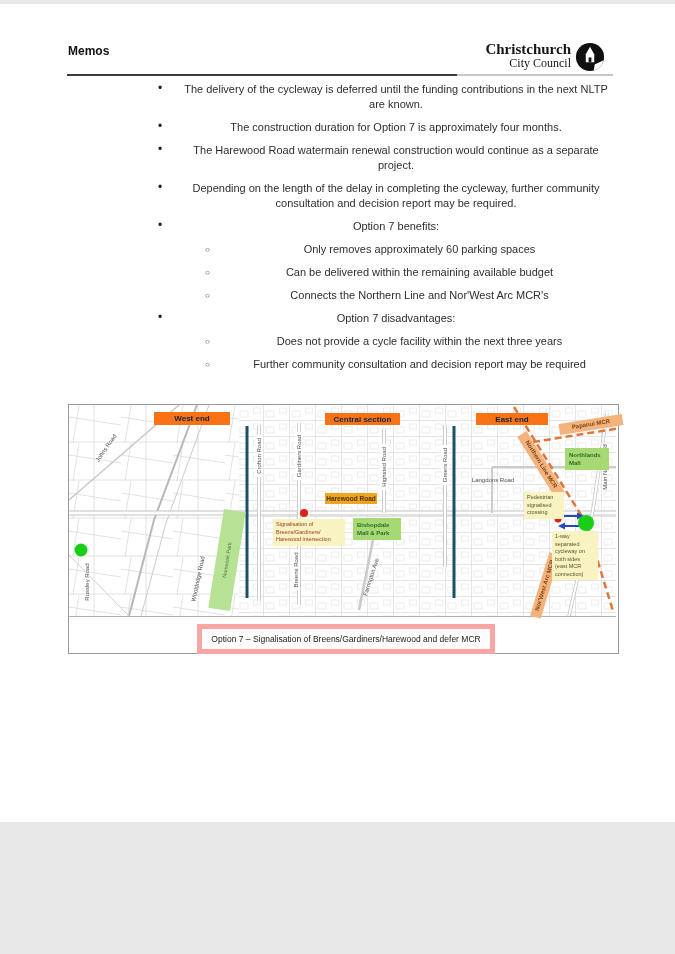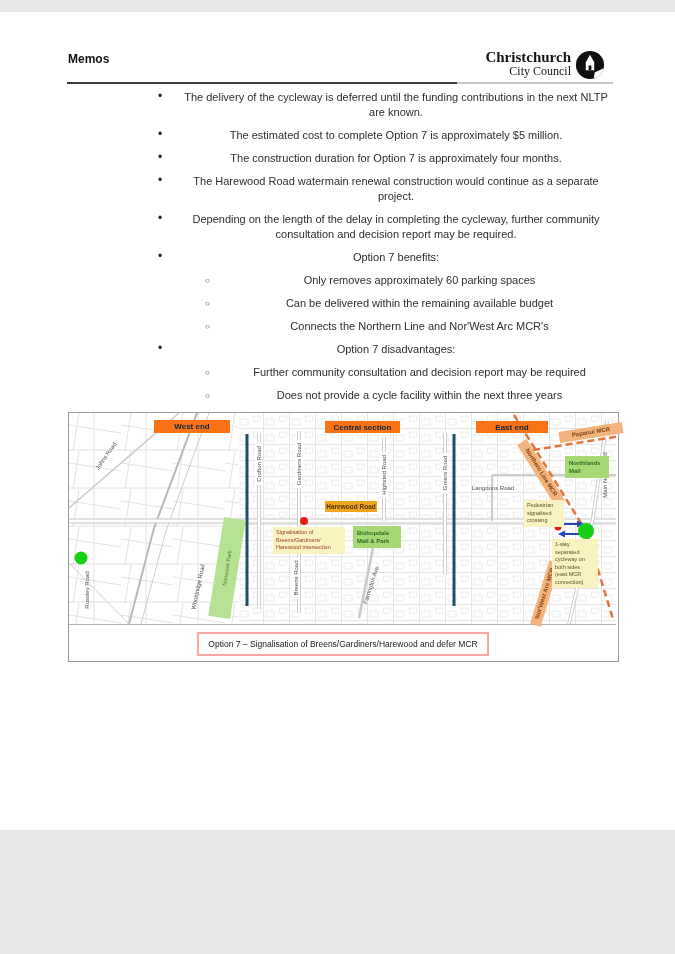--- a/index.html
+++ b/index.html
@@ -1,16 +1,16 @@
 <!DOCTYPE html>
 <html><head>
 <meta charset="utf-8">
 <style>
   html,body{margin:0;padding:0;background:#e8e8e8;}
-  .page{position:relative;width:675px;height:818px;margin:12px auto;background:#ffffff;
+  .page{position:relative;width:675px;height:818px;margin:4px auto;background:#ffffff;
         font-family:"Liberation Sans",sans-serif;color:#2e2e2e;overflow:hidden;}
 
   
   .memos{position:absolute;left:68px;top:40px;font-size:12px;font-weight:bold;color:#111;}
   .logo-wrap{position:absolute;left:460px;top:38px;width:145px;display:flex;align-items:flex-start;justify-content:flex-end;gap:4px;}
   .logo-text{text-align:right;font-family:"Liberation Serif",serif;color:#151515;}
   .logo-l1{font-size:15px;font-weight:bold;line-height:15px;}
   .logo-l2{font-size:12px;line-height:12px;text-align:right;}
   .rule-dark{position:absolute;left:67px;top:70px;width:390px;height:2px;background:#3b3b3b;}
   .rule-light{position:absolute;left:457px;top:70px;width:156px;height:2px;background:#c7c7c7;}
@@ -34,21 +34,21 @@
   .mcr{position:absolute;white-space:pre-line;background:#f4b27c;color:#7c4514;font-weight:bold;
        font-size:6px;text-align:center;transform-origin:center;padding:2px 4px;line-height:7px;}
   .note{position:absolute;background:#f8f3c0;white-space:pre-line;font-size:5.5px;line-height:7.5px;
         padding:2px 3px;color:#5c5130;}
   .note.red{color:#9e392b;}
   .place{position:absolute;background:#a6d973;color:#2f6b28;font-size:6px;line-height:8px;
          white-space:pre-line;padding:3px 4px;font-weight:bold;}
   .nunweek{position:absolute;left:147px;top:105px;width:22px;height:100px;background:#b7e193;
            transform:rotate(9deg);display:flex;align-items:center;justify-content:center;}
   .nunweek span{transform:rotate(-90deg);white-space:nowrap;font-size:5.5px;color:#4f7d3c;}
-  .caption{position:absolute;left:128px;top:219px;width:288px;height:20px;border:2px solid #fca5a5;
+  .caption{position:absolute;left:128px;top:219px;width:288px;height:20px;border:5px solid #fca5a5;
            background:#fdfdfd;display:flex;align-items:center;justify-content:center;
            font-size:8.5px;color:#222;}
 
   
   .foot-rule{position:absolute;left:65px;top:899px;width:548px;height:2px;background:#3b3b3b;}
   .page-num{position:absolute;left:480px;top:904px;width:133px;text-align:right;font-size:10.5px;color:#222;}
 </style>
 </head>
 <body>
 
@@ -65,31 +65,30 @@
       <path d="M16 5 L11.5 13 L11.5 21.5 L20.5 21.5 L20.5 13 Z" fill="#ffffff"></path>
       <path d="M14.5 21.5 L17.5 21.5 L17.5 16.5 L14.5 16.5 Z" fill="#101010"></path>
       <path d="M21 24 L30.5 19.5 A15 15 0 0 1 20 30.5 Z" fill="#ffffff"></path>
     </svg>
   </div>
   <div class="rule-dark"></div>
   <div class="rule-light"></div>
 
   <ul class="blist">
     <li class="l1"><span>The delivery of the cycleway is deferred until the funding contributions in the next NLTP are known.</span></li>
-    <li class="l1"><span>The estimated cost to complete Option 7 is approximately $5 million.</span></li>
     <li class="l1"><span>The construction duration for Option 7 is approximately four months.</span></li>
     <li class="l1"><span>The Harewood Road watermain renewal construction would continue as a separate project.</span></li>
     <li class="l1"><span>Depending on the length of the delay in completing the cycleway, further community consultation and decision report may be required.</span></li>
     <li class="l1"><span>Option 7 benefits:</span></li>
     <li class="l2"><span>Only removes approximately 60 parking spaces</span></li>
     <li class="l2"><span>Can be delivered within the remaining available budget</span></li>
     <li class="l2"><span>Connects the Northern Line and Nor'West Arc MCR's</span></li>
     <li class="l1"><span>Option 7 disadvantages:</span></li>
+    <li class="l2"><span>Does not provide a cycle facility within the next three years</span></li>
     <li class="l2"><span>Further community consultation and decision report may be required</span></li>
-    <li class="l2"><span>Does not provide a cycle facility within the next three years</span></li>
   </ul>
 
   <div class="figure">
 
     <svg class="streets" width="547" height="211" viewBox="0 0 547 211">
       <defs>
         <pattern id="pUrban" width="26" height="16" patternUnits="userSpaceOnUse">
           <rect width="26" height="16" fill="#ffffff"></rect>
           <path d="M0 15.5H26M12.5 0V16" stroke="#dedede" stroke-width="0.8" fill="none"></path>
           <rect x="2.5" y="3" width="7" height="5" fill="none" stroke="#e7e7e7" stroke-width="0.7"></rect>

